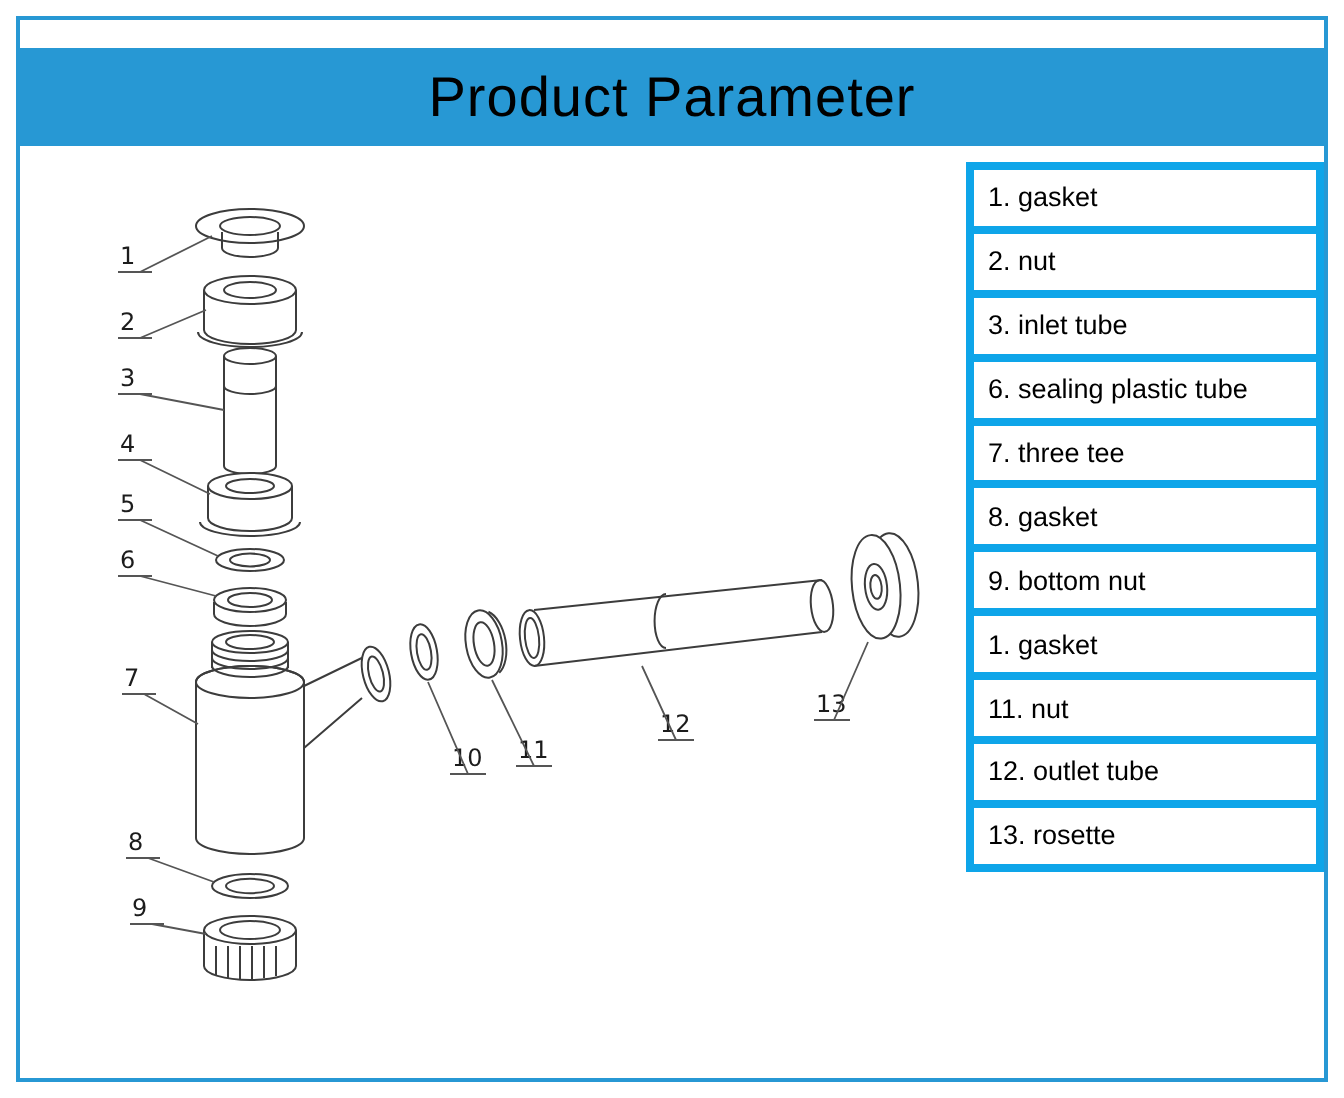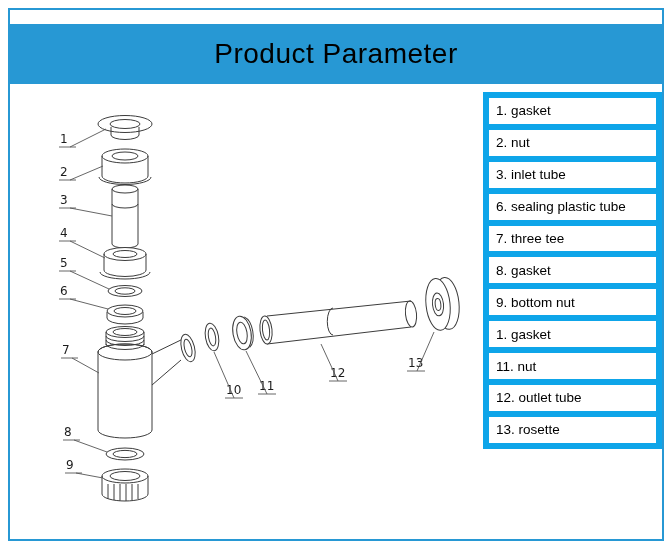--- a/index.html
+++ b/index.html
@@ -1,26 +1,26 @@
 <!DOCTYPE html>
 <html style="--accent: #2798d4;"><head>
 <meta charset="utf-8">
 <style>
   * { margin:0; padding:0; box-sizing:border-box; }
   html,body { width:672px; height:549px; background:#fff;
               font-family:"Liberation Sans", sans-serif; overflow:hidden; }
   .frame { position:absolute; left:8px; top:8px; width:656px; height:533px;
            border:2px solid var(--accent,#2798d4); background:#fff; }
-  .banner { margin-top:14px; height:60px; background:var(--accent,#2798d4);
+  .banner { margin-top:14px; height:49px; background:var(--accent,#2798d4);
             display:flex; align-items:center; justify-content:center; }
   .banner h1 { font-size:28px; font-weight:400; color:#000; letter-spacing:.5px; }
   .content { margin-top:8px; display:flex; align-items:flex-start; }
   .diagram { width:470px; height:432px; flex:0 0 auto; display:block; }
   .parts-table { margin-left:auto; border-collapse:collapse; width:179px; background:#fff; }
-  .parts-table td { border:6px solid #0ea5e9; height:31.9px; padding:0 4px 0 7px;
+  .parts-table td { border:4px solid #0ea5e9; height:31.9px; padding:0 4px 0 7px;
                     font-size:13.5px; color:#000; white-space:nowrap; vertical-align:middle; }
   .diagram .sf { fill:#fff; stroke:#3c3c3c; stroke-width:1; }
   .diagram .s  { fill:none; stroke:#3c3c3c; stroke-width:1; }
   .diagram .leader { fill:none; stroke:#555; stroke-width:0.9; }
   .diagram text { font-family:"DejaVu Sans", sans-serif; font-size:12px; fill:#1c1c1c; }
 </style>
 </head>
 <body>
 
 <div class="frame">

